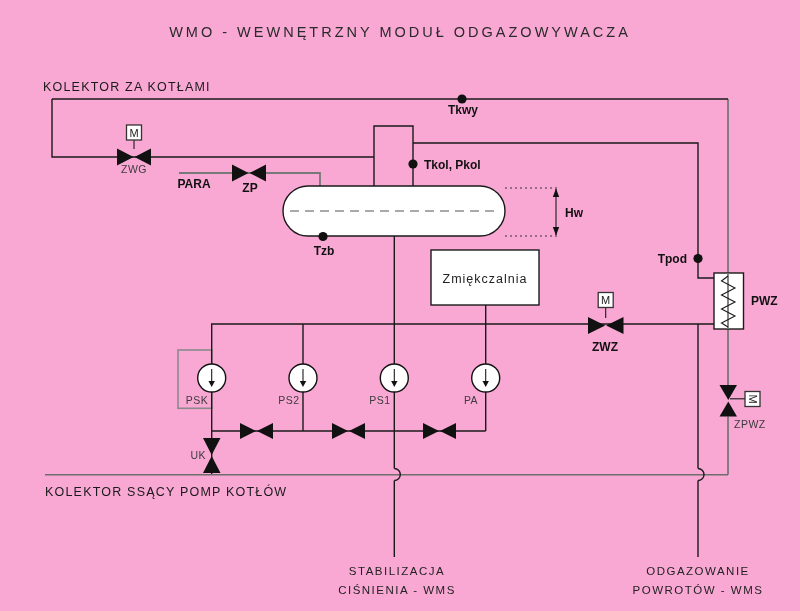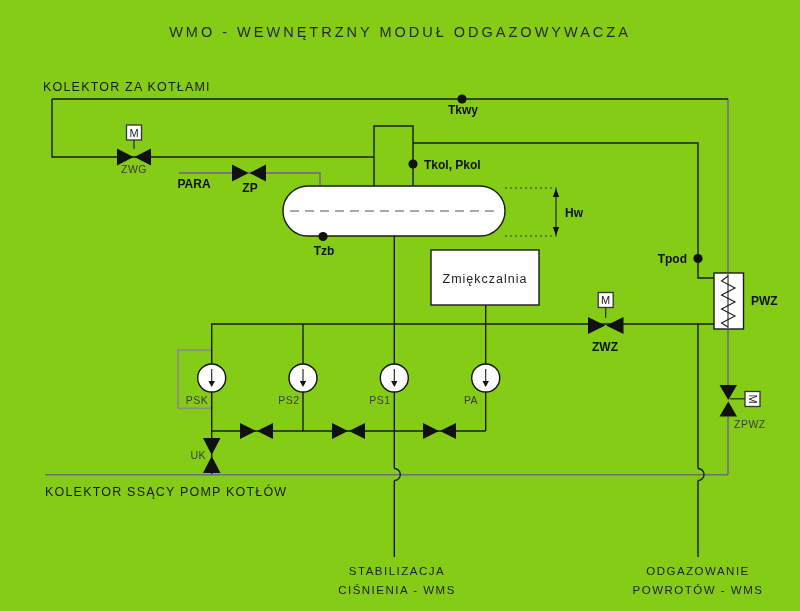--- a/index.html
+++ b/index.html
@@ -1,16 +1,16 @@
 <!DOCTYPE html>
 <html><head>
 <meta charset="utf-8">
 <style>
   html,body{margin:0;padding:0;background:#fff;}
-  .stage{position:relative;width:800px;height:611px;background:#84cc16;overflow:hidden;
+  .stage{position:relative;width:800px;height:611px;background:#f9a8d4;overflow:hidden;
          font-family:"Liberation Sans", sans-serif;}
   svg{display:block;}
   text{fill:#1a1a1a;font-family:"Liberation Sans", sans-serif;}
   .t-title{font-size:14.5px;letter-spacing:3px;fill:#2a2a2a;}
   .t-collector{font-size:12.5px;letter-spacing:1.2px;fill:#1a1a1a;}
   .t-sensor{font-size:12px;font-weight:600;fill:#111;}
   .t-tag{font-size:10.5px;fill:#3c3c3c;letter-spacing:0.5px;}
   .t-box{font-size:12.5px;letter-spacing:1px;fill:#222;}
   .t-m{font-size:11px;fill:#222;}
   .t-out{font-size:11.5px;letter-spacing:1.5px;fill:#222;}

